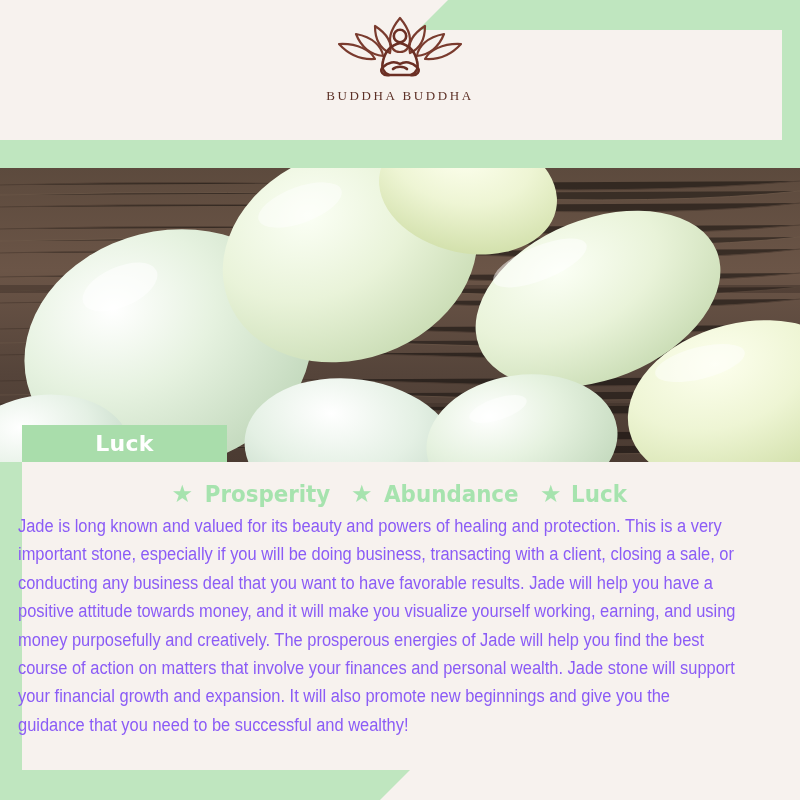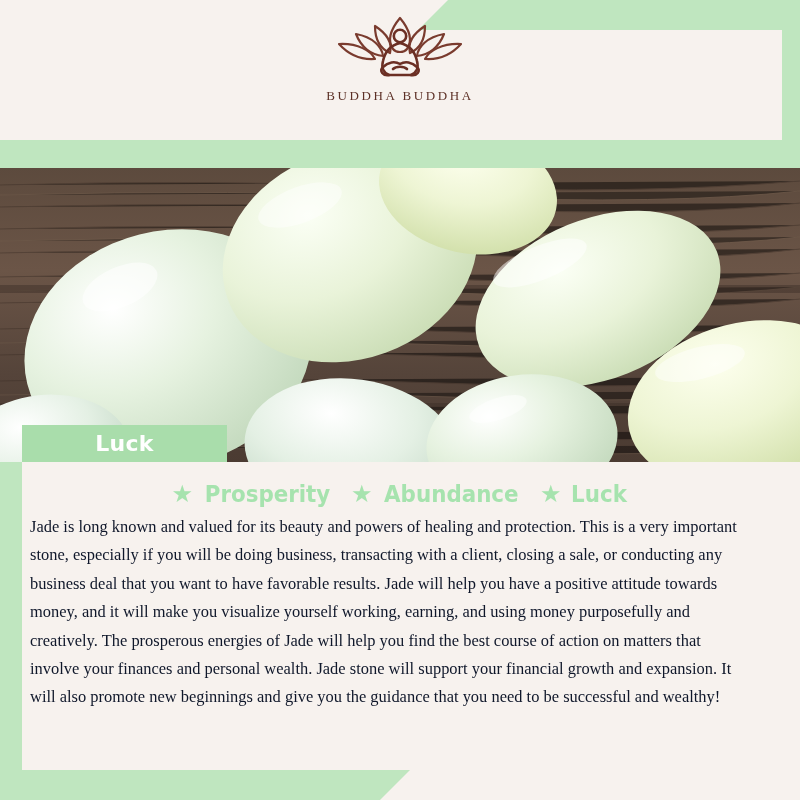--- a/index.html
+++ b/index.html
@@ -91,26 +91,26 @@
   .benefit { display:flex; align-items:center; gap:7px; }
   .benefit .star { font-size:24px; color:#a6e3ae; line-height:1; }
   .benefit .lbl {
     font-family:"DejaVu Sans", sans-serif;
     font-weight:bold; font-size:23px; color:#a6e3ae;
     transform:scaleX(0.93); white-space:nowrap;
   }
 
   
   .body-copy {
-    position:absolute; top:512px; left:30px; width:768px;
+    position:absolute; top:512px; left:18px; width:768px;
     z-index:3;
-    font-family:Liberation Serif, serif;
+    font-family:Liberation Sans, sans-serif;
     font-size:17.6px;
     line-height:28.4px;
-    color:#0f172a;
+    color:#8b5cf6;
     transform-origin:left top;
   }
   .body-copy p { transform:scaleX(0.935); transform-origin:left top; }
 </style>
 </head>
 <body>
 
 <div class="band-top"></div>
 <div class="band-right"></div>
 <div class="band-left"></div>

